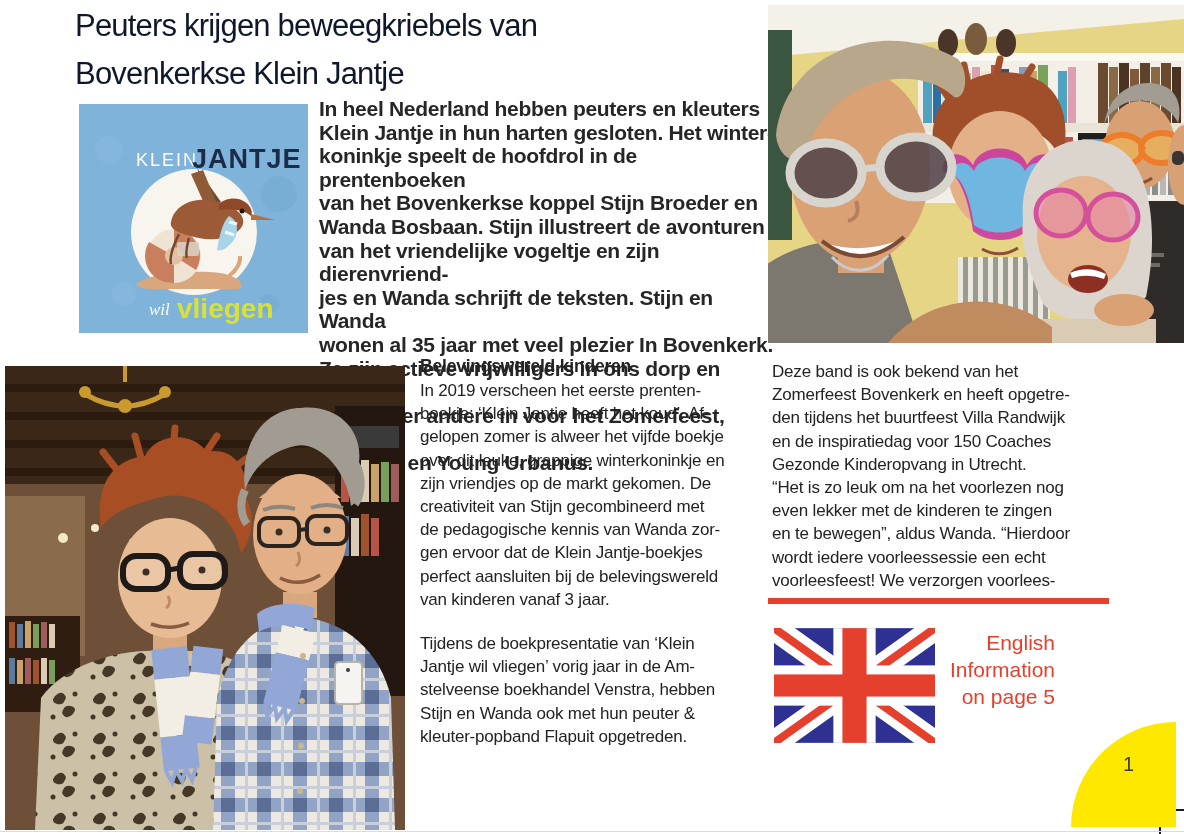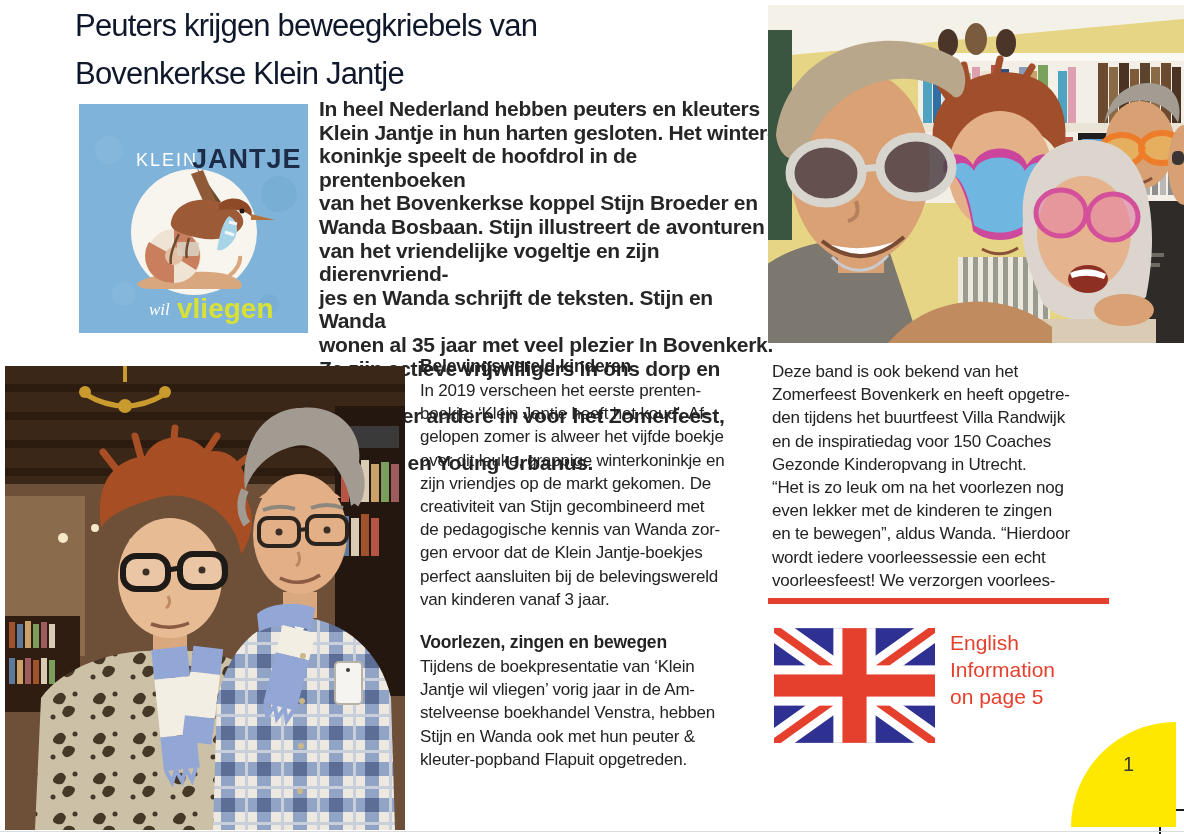--- a/index.html
+++ b/index.html
@@ -22,21 +22,21 @@
   .photo-left { position:absolute; left:5px;  top:366px; width:400px; height:464px; }
   .col-middle { position:absolute; left:420px; top:356px; width:355px; }
   .col-middle h2 { margin:0 0 2px 0; font-size:17.5px; font-weight:bold; letter-spacing:-0.2px; }
   .col-middle p  { margin:0 0 21px 0; font-size:17px; line-height:23.2px; letter-spacing:-0.2px; white-space:pre-line; }
   .col-right { position:absolute; left:768px; top:356px; width:352px; }
   .col-right p { margin:4px; font-size:17px; line-height:23.2px; letter-spacing:-0.2px; white-space:pre-line; }
   .red-rule { position:absolute; left:768px; top:598px; width:341px; height:6px; background:#E5402D; }
   .flag { position:absolute; left:774px; top:628px; width:161px; height:115px; }
   .english-info {
     position:absolute; left:950px; top:629px; font-size:21px; line-height:27px;
-    color:#E5402D; white-space:pre-line;
+    color:#E5402D; white-space:pre-line;text-align:right;
   }
   .corner {
     position:absolute; left:1071px; top:722px; width:105px; height:105px;
     background:#FFE800; border-top-left-radius:105px;
   }
   .corner .num { position:absolute; left:52px; top:31px; font-size:20px; color:#3A3A38; }
   .mark-h { position:absolute; left:1176px; top:809px; width:8px; height:2px; background:#1a1a1a; }
   .mark-v { position:absolute; left:1159px; top:827px; width:2px; height:7px; background:#1a1a1a; }
   .bottom-rule { position:absolute; left:0; top:831px; width:1184px; height:1px; background:#DCDCDC; }
 </style>
@@ -354,21 +354,20 @@
     <p>In 2019 verscheen het eerste prenten-
 boekje; ‘Klein Jantje heeft het koud’. Af-
 gelopen zomer is alweer het vijfde boekje
 over dit leuke, grappige winterkoninkje en
 zijn vriendjes op de markt gekomen. De
 creativiteit van Stijn gecombineerd met
 de pedagogische kennis van Wanda zor-
 gen ervoor dat de Klein Jantje-boekjes
 perfect aansluiten bij de belevingswereld
 van kinderen vanaf 3 jaar.</p>
-    <h2>Voorlezen, zingen en bewegen</h2>
     <p>Tijdens de boekpresentatie van ‘Klein
 Jantje wil vliegen’ vorig jaar in de Am-
 stelveense boekhandel Venstra, hebben
 Stijn en Wanda ook met hun peuter &amp;
 kleuter-popband Flapuit opgetreden.</p>
   </div>
 
   <div class="col-right">
     <p>Deze band is ook bekend van het
 Zomerfeest Bovenkerk en heeft opgetre-

